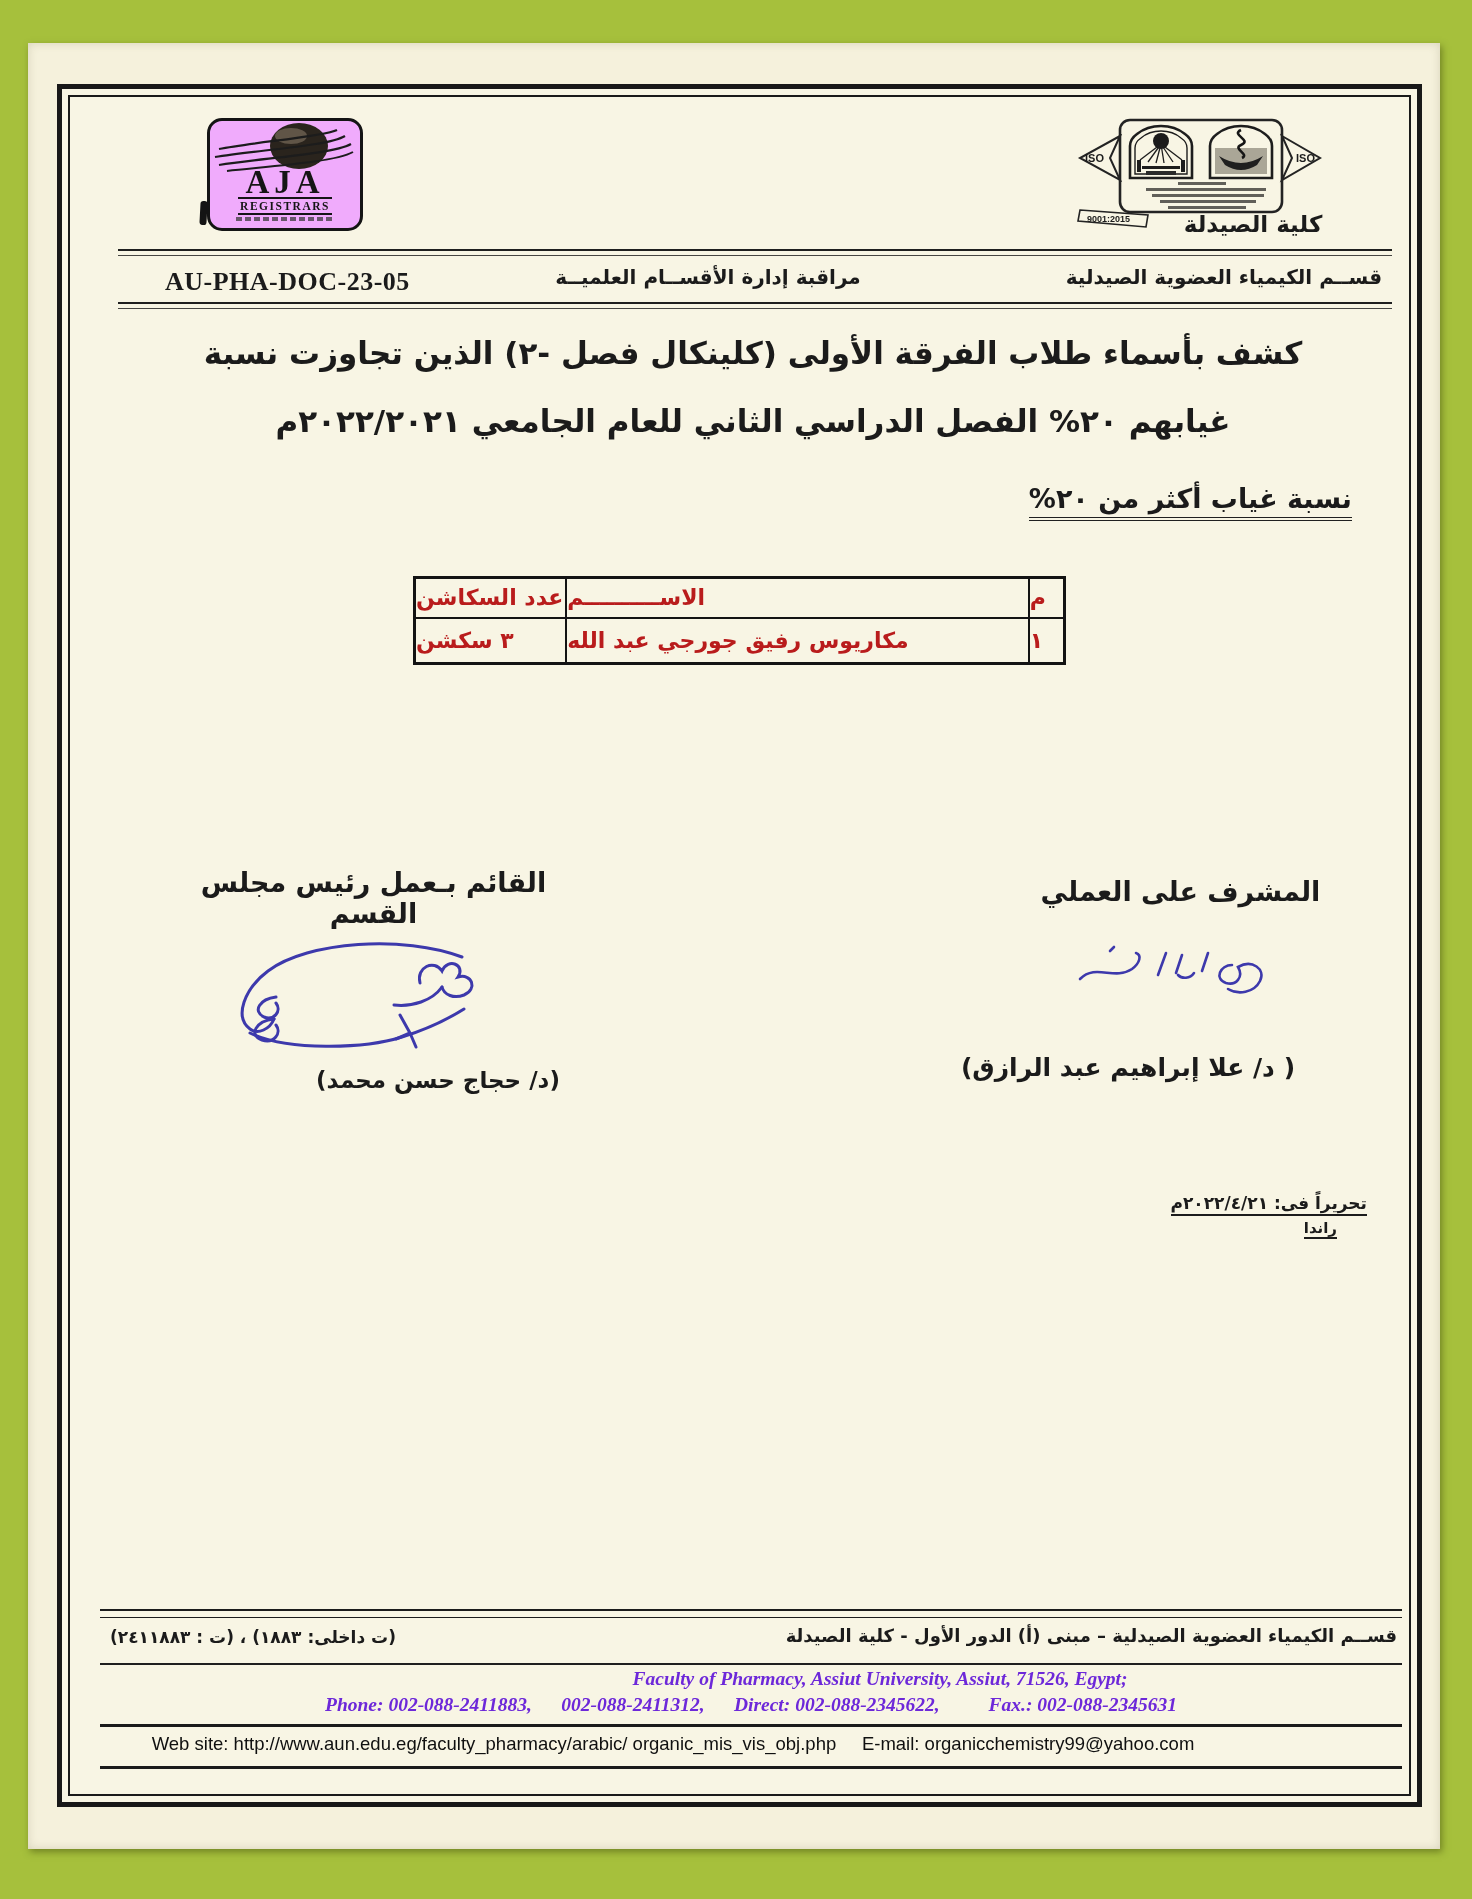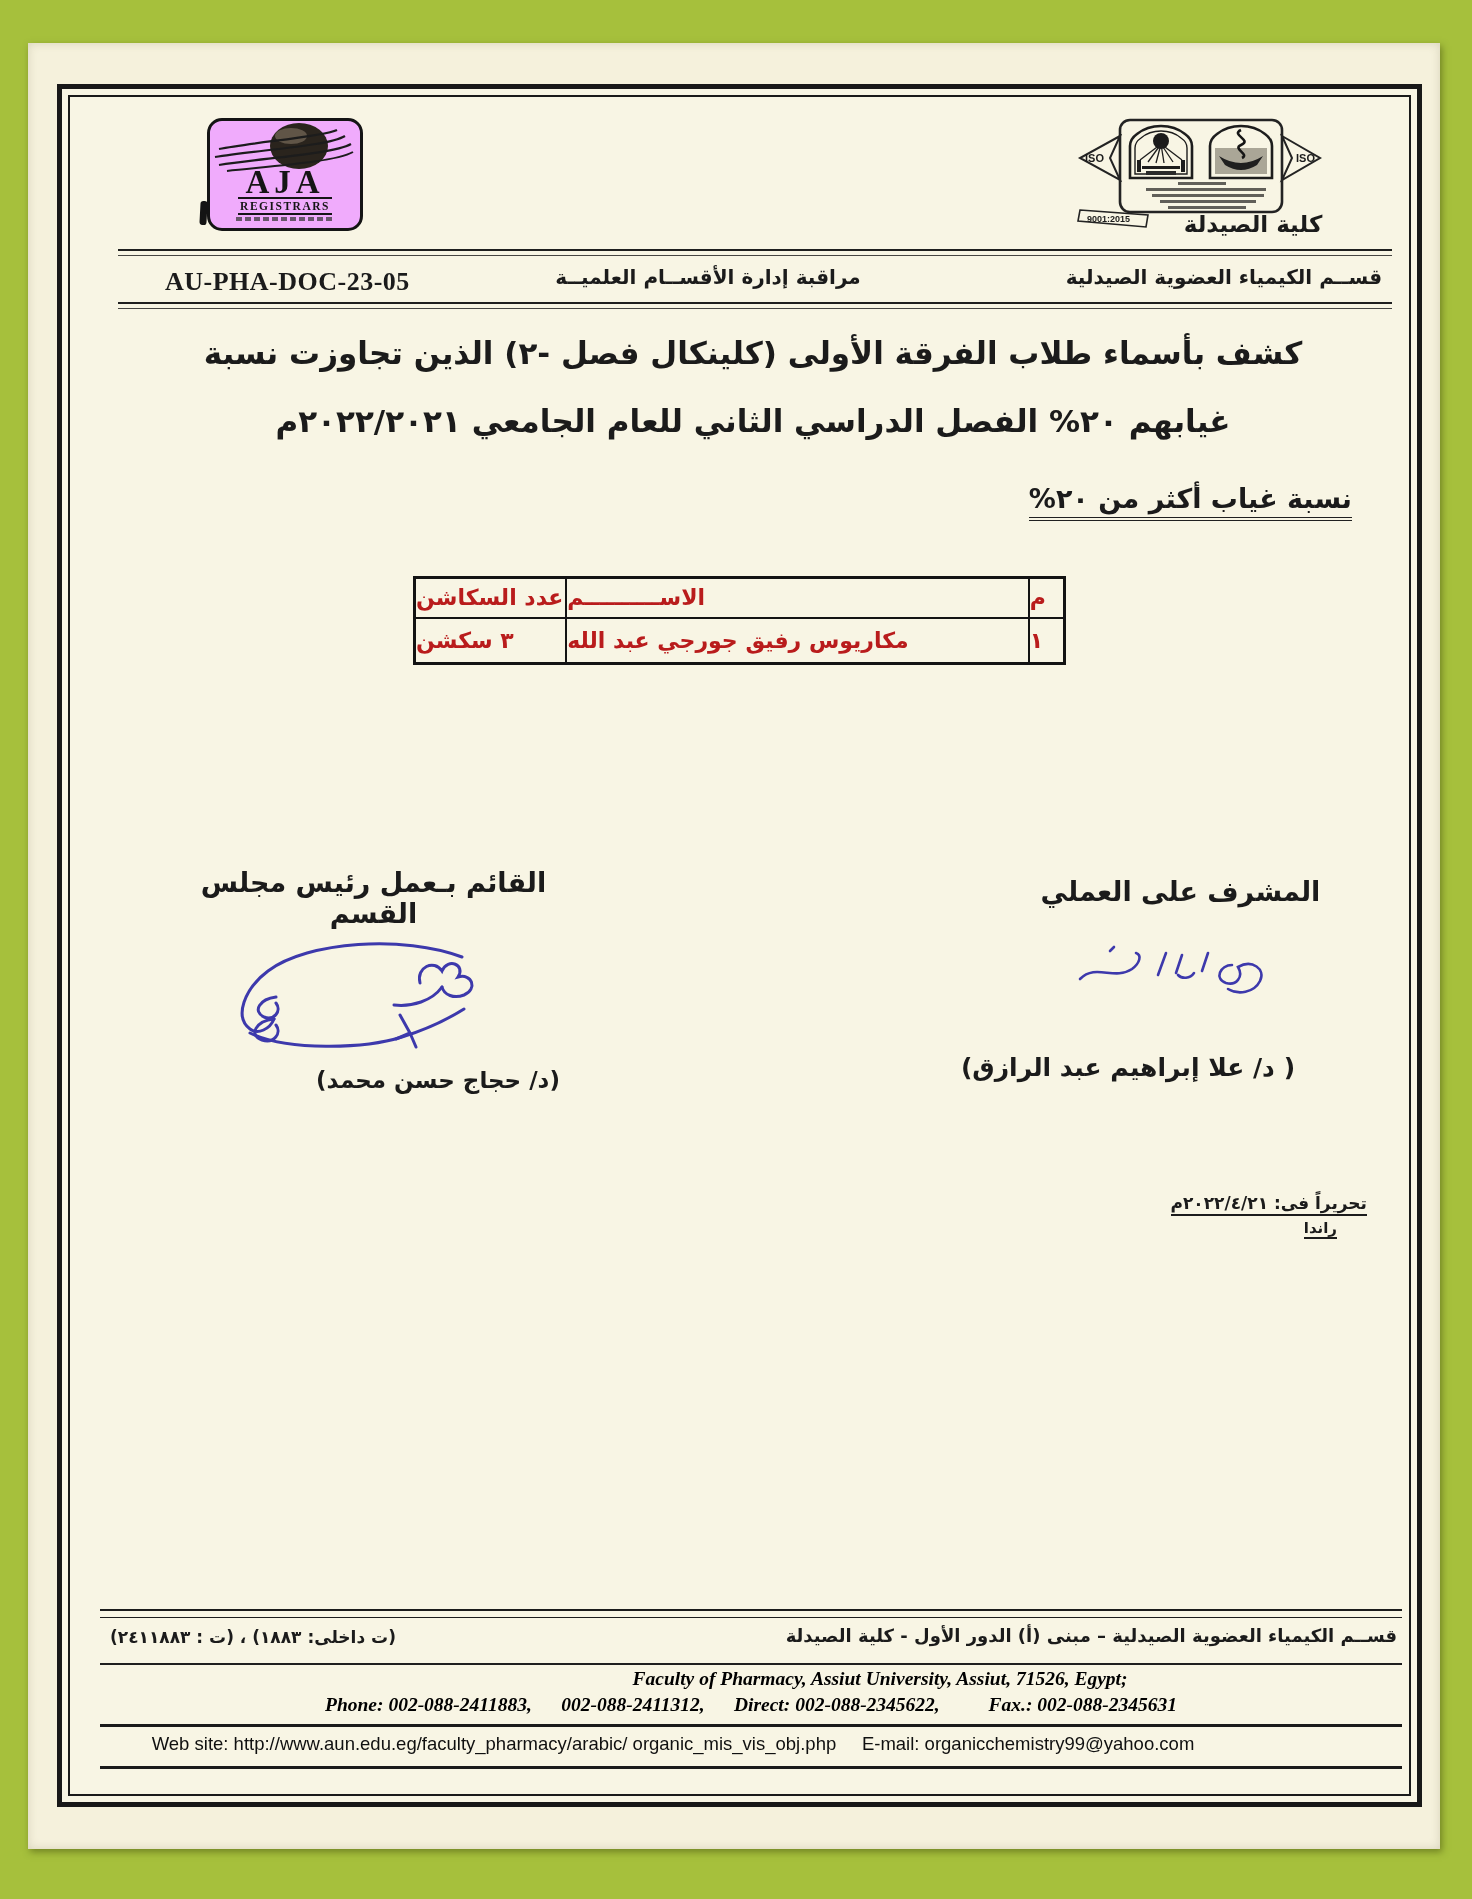--- a/index.html
+++ b/index.html
@@ -39,21 +39,21 @@
   table.students tr.hrow{height:40px;} table.students tr.drow{height:46px;}
   
   .sig-title{font-size:27px;}
   .sig-name{font-size:25px;}
   .sig-name-sm{font-size:23px;}
   .date-line{font-size:17px;border-bottom:2px solid #1c1c1c;padding-bottom:1px;}
   .randa{font-size:15px;border-bottom:2px solid #1c1c1c;}
   
   .f-ar{font-size:18px;}
   .f-ar-sm{font-size:17px;}
-  .f-serif{font-family:"Liberation Serif",serif;font-style:italic;font-weight:bold;font-size:19.5px;color:#000000;}
+  .f-serif{font-family:"Liberation Serif",serif;font-style:italic;font-weight:bold;font-size:19.5px;color:#6d28d9;}
   .f-web{font-family:"Liberation Sans",sans-serif;font-size:18.5px;color:#101010;}
   .pre{white-space:pre;}
   svg text{font-family:"Liberation Sans",sans-serif;font-weight:bold;fill:#1c1c1c;}
 </style>
 </head>
 <body>
 
 <div class="screen">
   <div class="abs paper">
 

